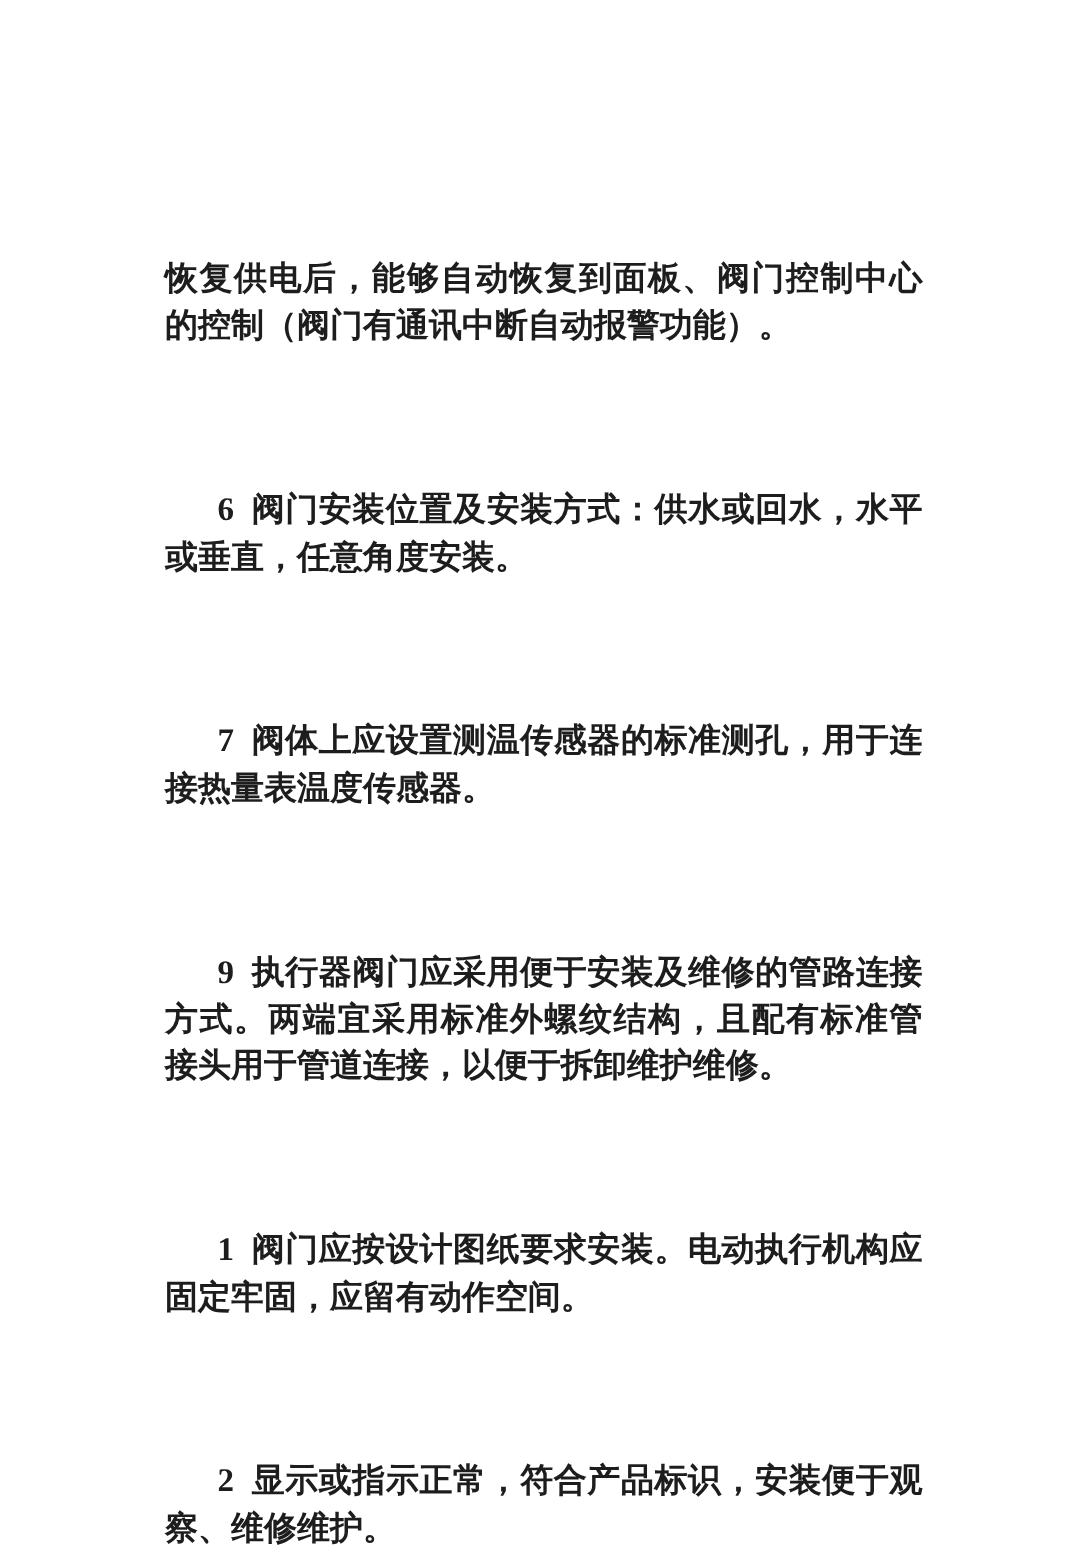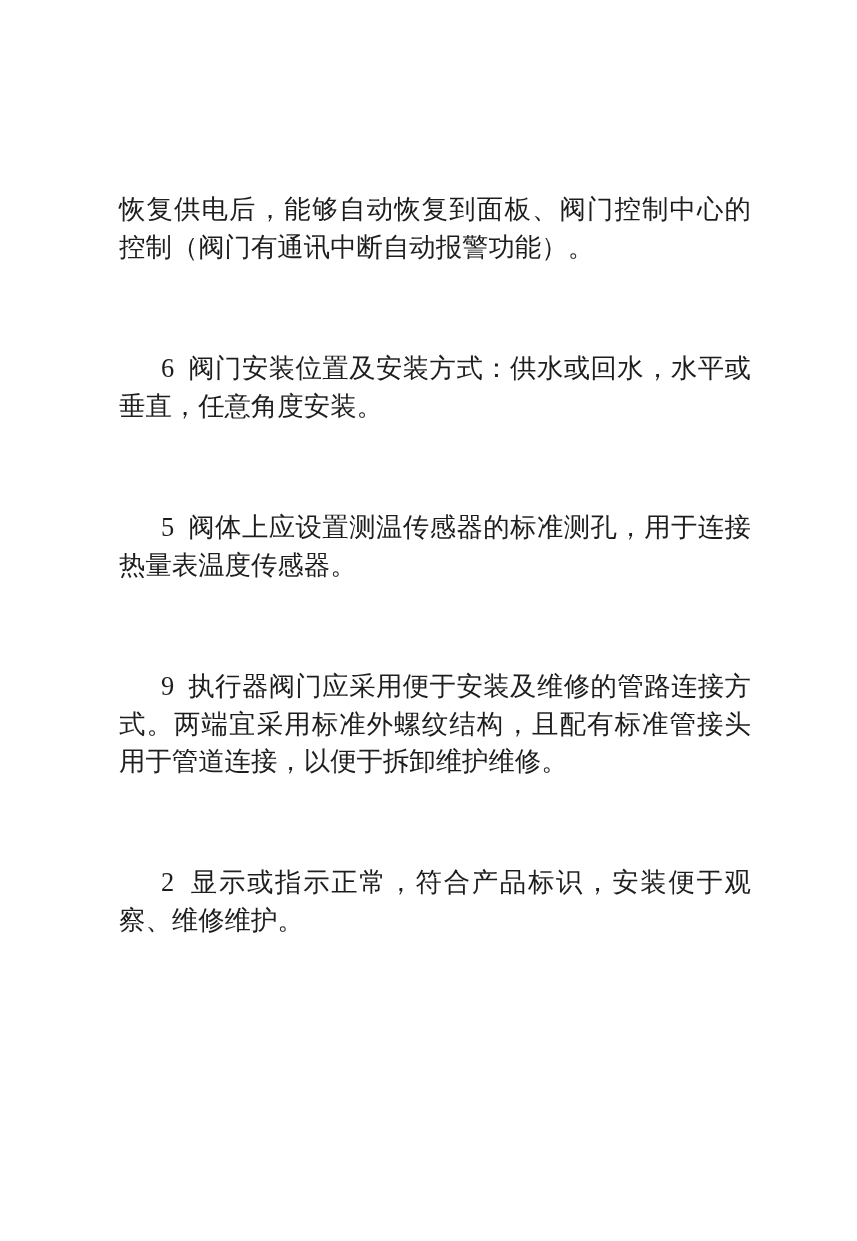--- a/index.html
+++ b/index.html
@@ -26,43 +26,45 @@
     top: 112px;
     width: 640px;
     font-size: 26.4px;
     line-height: 37.7px;
     text-align: justify;
     white-space: pre-wrap;
     word-break: break-all;
     line-break: strict;
   }
   .content p {
-    margin: 4px;
+    margin: 17px;
     padding: 0;
+    font-weight: bold;
   }
   .para-item {
     text-indent: 42px;
   }
   .para-cont {
     text-indent: 0;
   }
   .heading-sub {
     text-indent: 0;
     font-weight: normal;
   }
 </style>
 </head>
 <body>
 
 <div class="page">
   <div class="content">
     <p class="para-cont">恢复供电后，能够自动恢复到面板、阀门控制中心的控制（阀门有通讯中断自动报警功能）。</p>
     <p class="para-item">6  阀门安装位置及安装方式：供水或回水，水平或垂直，任意角度安装。</p>
-    <p class="para-item">5  阀体上应设置测温传感器的标准测孔，用于连接热量表温度传感器。</p>
+    <p class="para-item">7  阀体上应设置测温传感器的标准测孔，用于连接热量表温度传感器。</p>
     <p class="para-item">9  执行器阀门应采用便于安装及维修的管路连接方式。两端宜采用标准外螺纹结构，且配有标准管接头用于管道连接，以便于拆卸维护维修。</p>
+    <p class="para-item">1  阀门应按设计图纸要求安装。电动执行机构应固定牢固，应留有动作空间。</p>
     <p class="para-item">2  显示或指示正常，符合产品标识，安装便于观察、维修维护。</p>
     
     
     
     
     
     
     
     
   </div>

